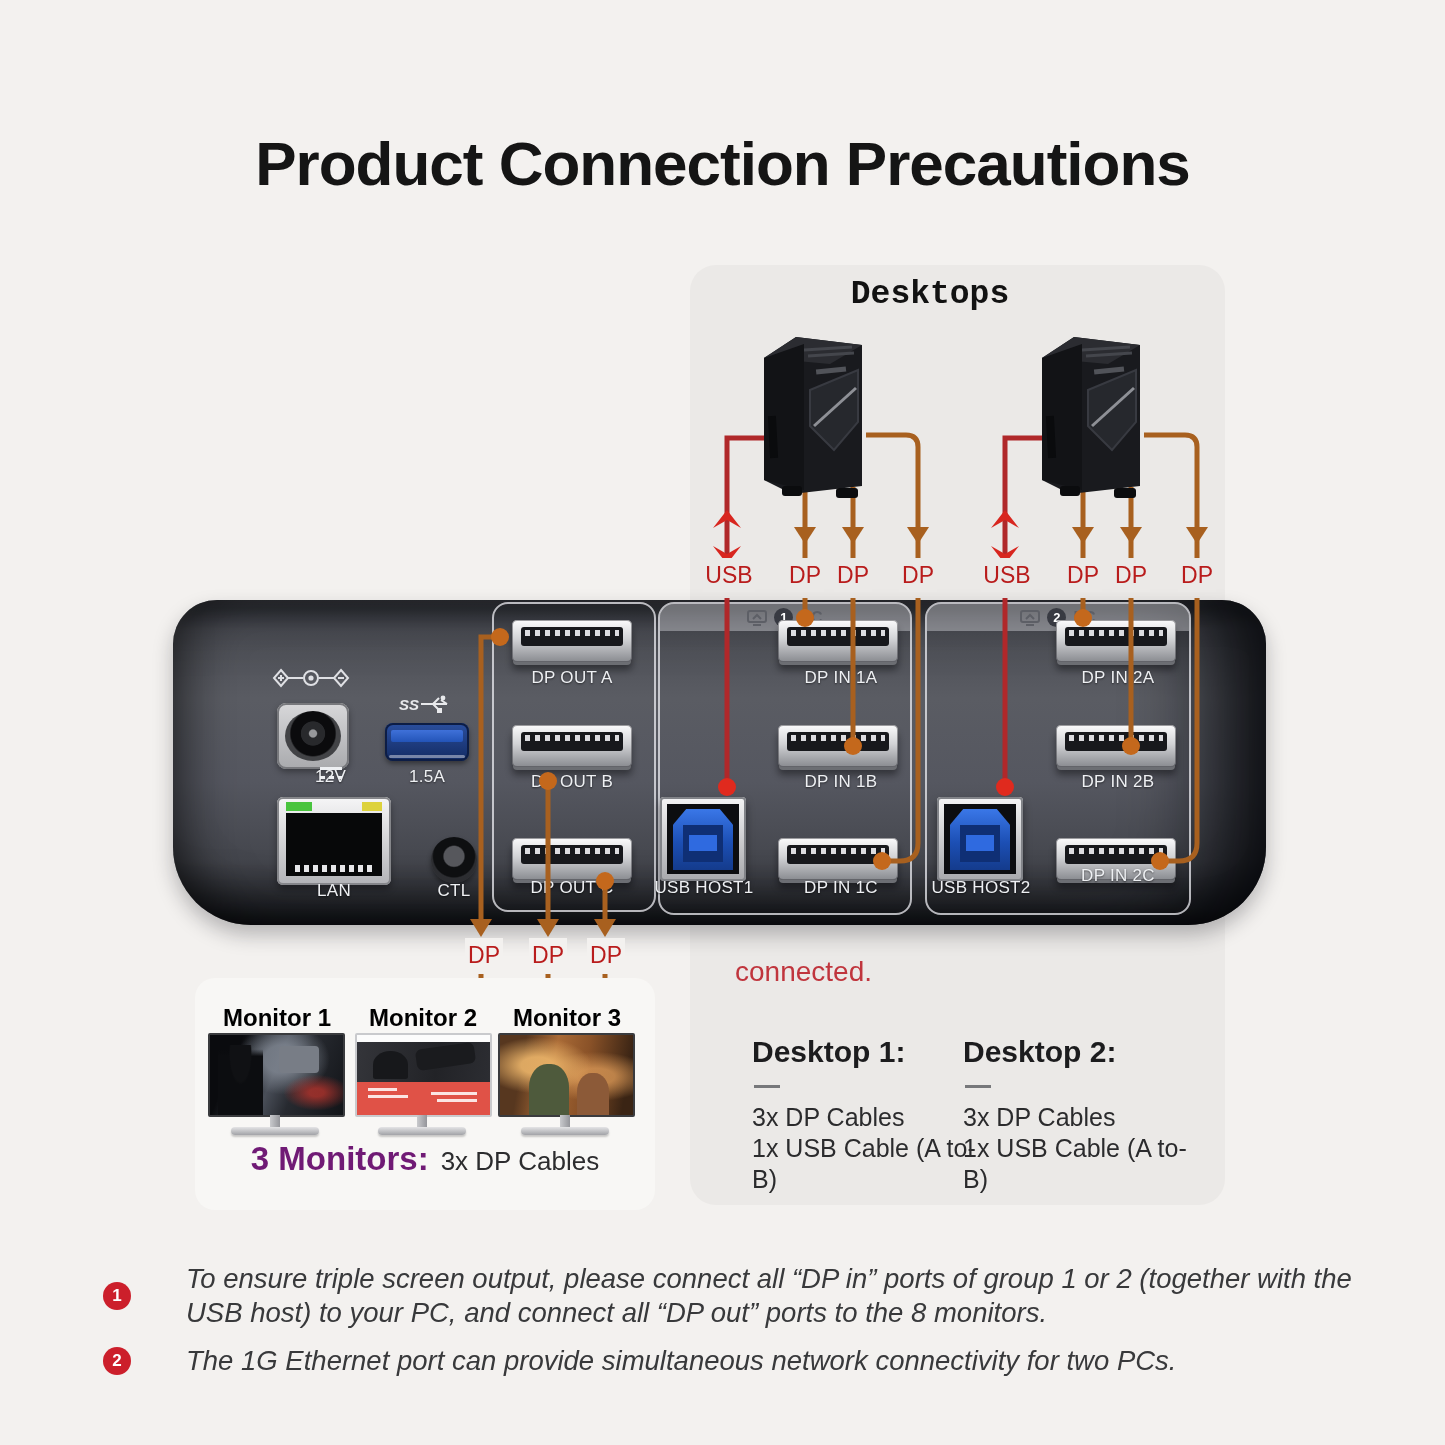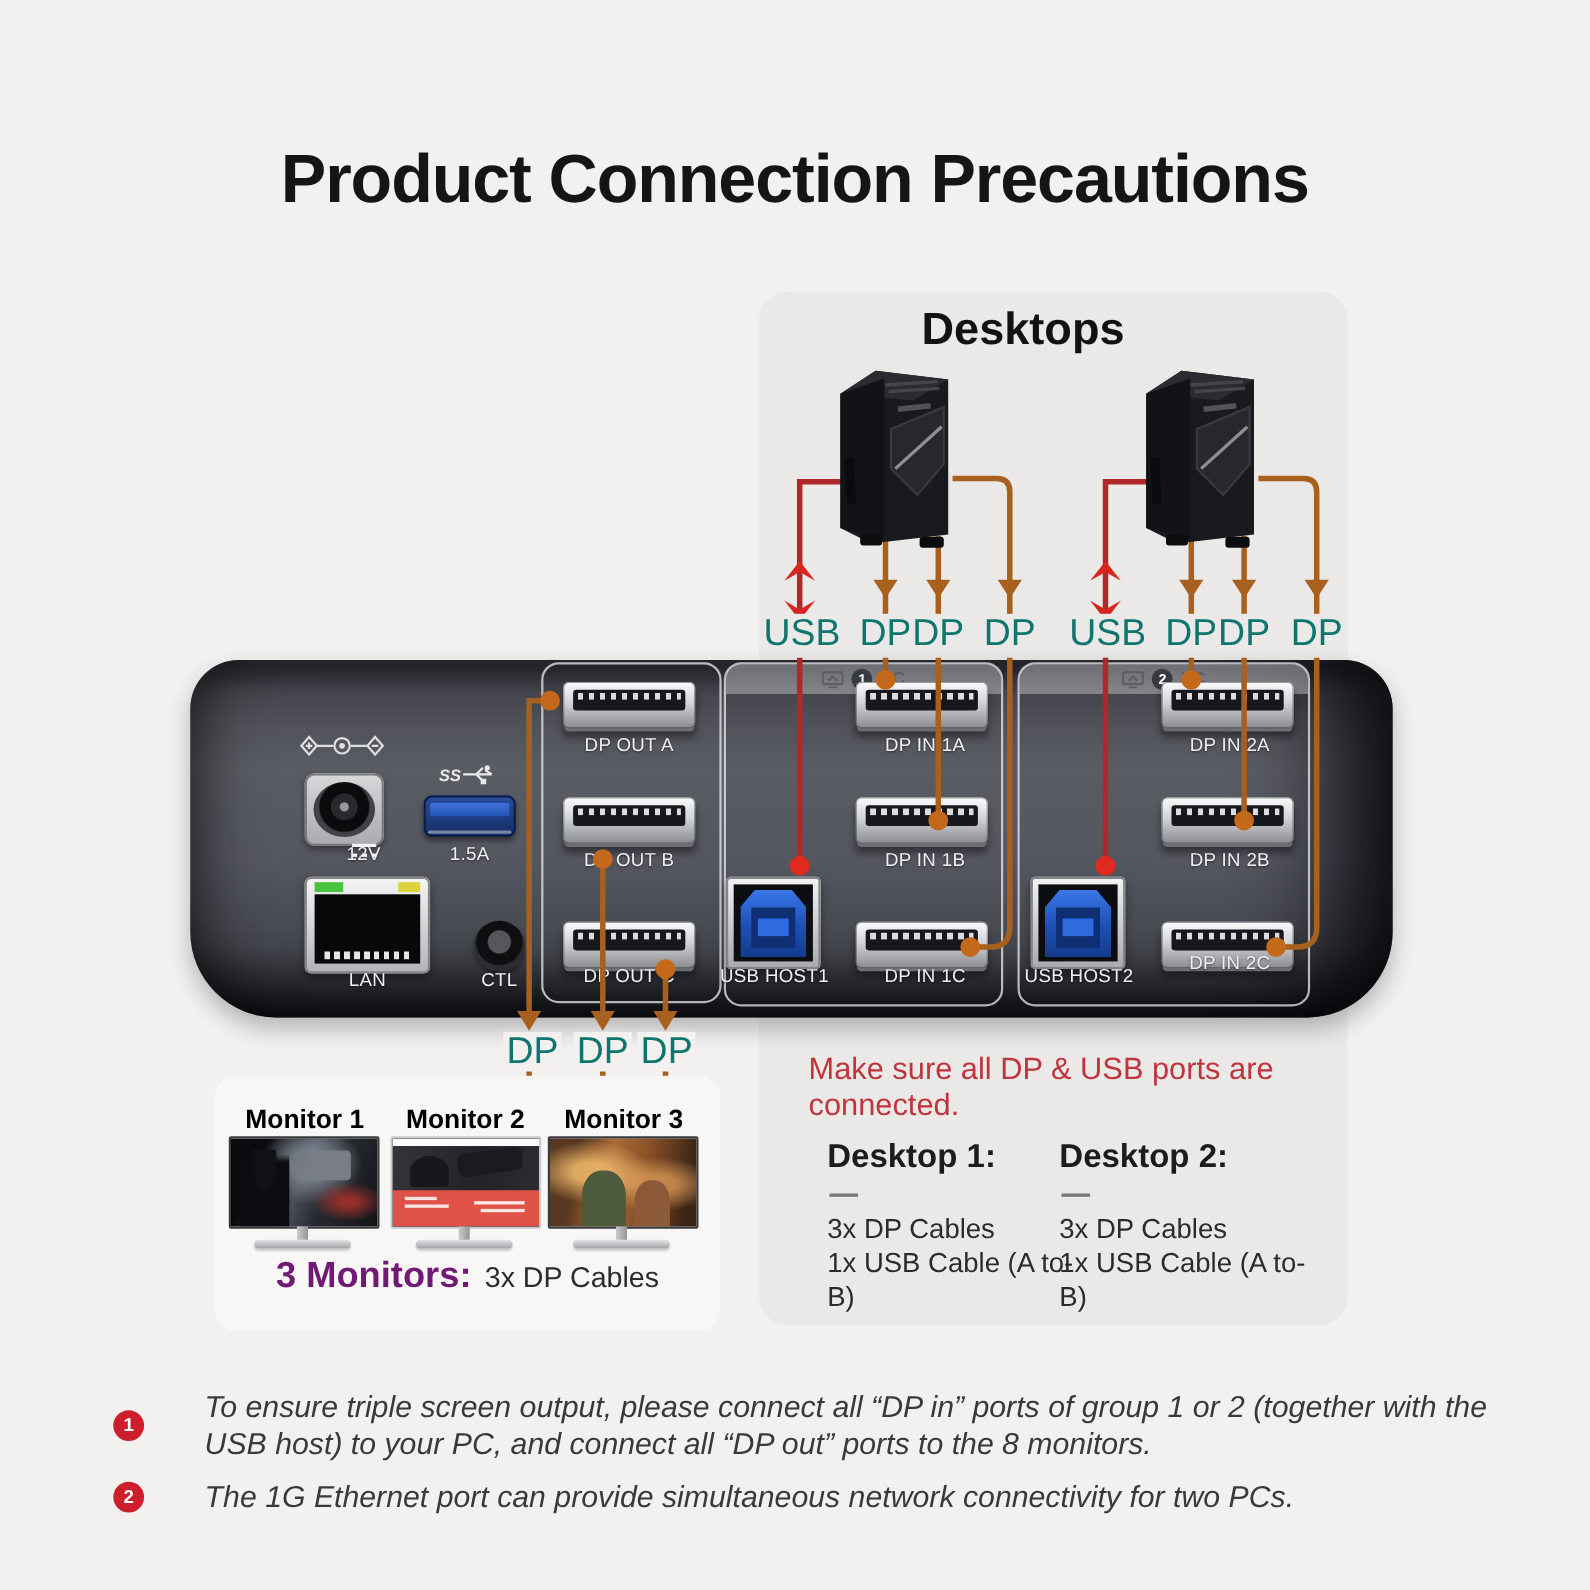--- a/index.html
+++ b/index.html
@@ -15,21 +15,21 @@
   .canvas{position:relative;width:1445px;height:1445px;background:var(--bg);overflow:hidden;}
 
   .page-title{position:absolute;left:0;top:128px;width:100%;text-align:center;
     font-size:62px;font-weight:bold;letter-spacing:-1px;color:#151515;margin:0;}
 
   
   .band{position:absolute;left:690px;top:265px;width:535px;height:940px;
     background:var(--band);border-radius:26px;}
 
   .desktops-title{position:absolute;left:930px;top:276px;transform:translateX(-50%);
-    font-size:41px;font-weight:bold;color:#121212;white-space:nowrap;}
+    font-size:33px;font-weight:bold;color:#121212;white-space:nowrap;font-family:Liberation Mono, monospace;}
 
   
   .tower{position:absolute;width:124px;height:172px;z-index:6;}
 
   
   .dock{position:absolute;left:173px;top:600px;width:1093px;height:325px;z-index:3;
     border-radius:44px 44px 78px 78px;
     background:linear-gradient(180deg,#2b2d32 0%,#4b4d54 9%,#5a5c63 30%,#555760 56%,#45474e 80%,#26282d 95%,#17181c 100%);
     box-shadow:inset 30px 0 55px -20px rgba(0,0,0,.55), inset -75px 0 80px -20px rgba(5,6,9,.85),
       inset 0 -28px 50px -18px rgba(0,0,0,.5), inset 0 6px 8px -4px rgba(255,255,255,.10),
@@ -97,21 +97,21 @@
 
   
   .wires{position:absolute;left:0;top:0;z-index:5;pointer-events:none;}
   .wire-dp{stroke:var(--dp-cable);stroke-width:5;fill:none;}
   .wire-usb{stroke:var(--usb-cable);stroke-width:5;fill:none;}
   .arr-dp{fill:var(--dp-cable);}
   .arr-usb{fill:#d8261f;}
   .dot-dp{fill:#c4681c;}
   .dot-usb{fill:#e02a1e;}
 
-  .clabel{position:absolute;transform:translateX(-50%);z-index:7;font-size:34px;color:#0f766e;
+  .clabel{position:absolute;transform:translateX(-50%);z-index:7;font-size:23px;color:#b91c1c;
     line-height:34px;background:var(--band);padding:0 3px;}
   .clabel.on-page{background:var(--bg);}
 
   
   .monitors-panel{position:absolute;left:195px;top:978px;width:460px;height:232px;
     background:#f8f7f5;border-radius:20px;z-index:2;}
   .mon-label{position:absolute;transform:translateX(-50%);top:26px;font-size:24px;font-weight:bold;color:#000000;white-space:nowrap;}
   .screen{position:absolute;top:55px;width:133px;height:80px;border:2px solid #3a3b3e;border-radius:2px;overflow:hidden;background:#111;}
   .screen.light{border-color:#c9cacd;}
   .stand{position:absolute;top:137px;width:133px;height:24px;}
@@ -202,21 +202,20 @@
     <div class="stand" style="left:160px"></div>
     <div class="stand" style="left:303px"></div>
     <div class="mon-caption">
       <span class="b">3 Monitors:</span>
       <span class="r">3x DP Cables</span>
     </div>
   </div>
 
   <div class="info">
     <div class="warning">
-      <span style="display:block">Make sure all DP &amp; USB ports are</span>
       <span style="display:block">connected.</span>
     </div>
     <div class="dcol dcol1">
       <div class="h">Desktop 1:</div>
       <div class="dash"></div>
       <div class="l">3x DP Cables</div>
       <div class="l">1x USB Cable (A to-B)</div>
     </div>
     <div class="dcol dcol2">
       <div class="h">Desktop 2:</div>

